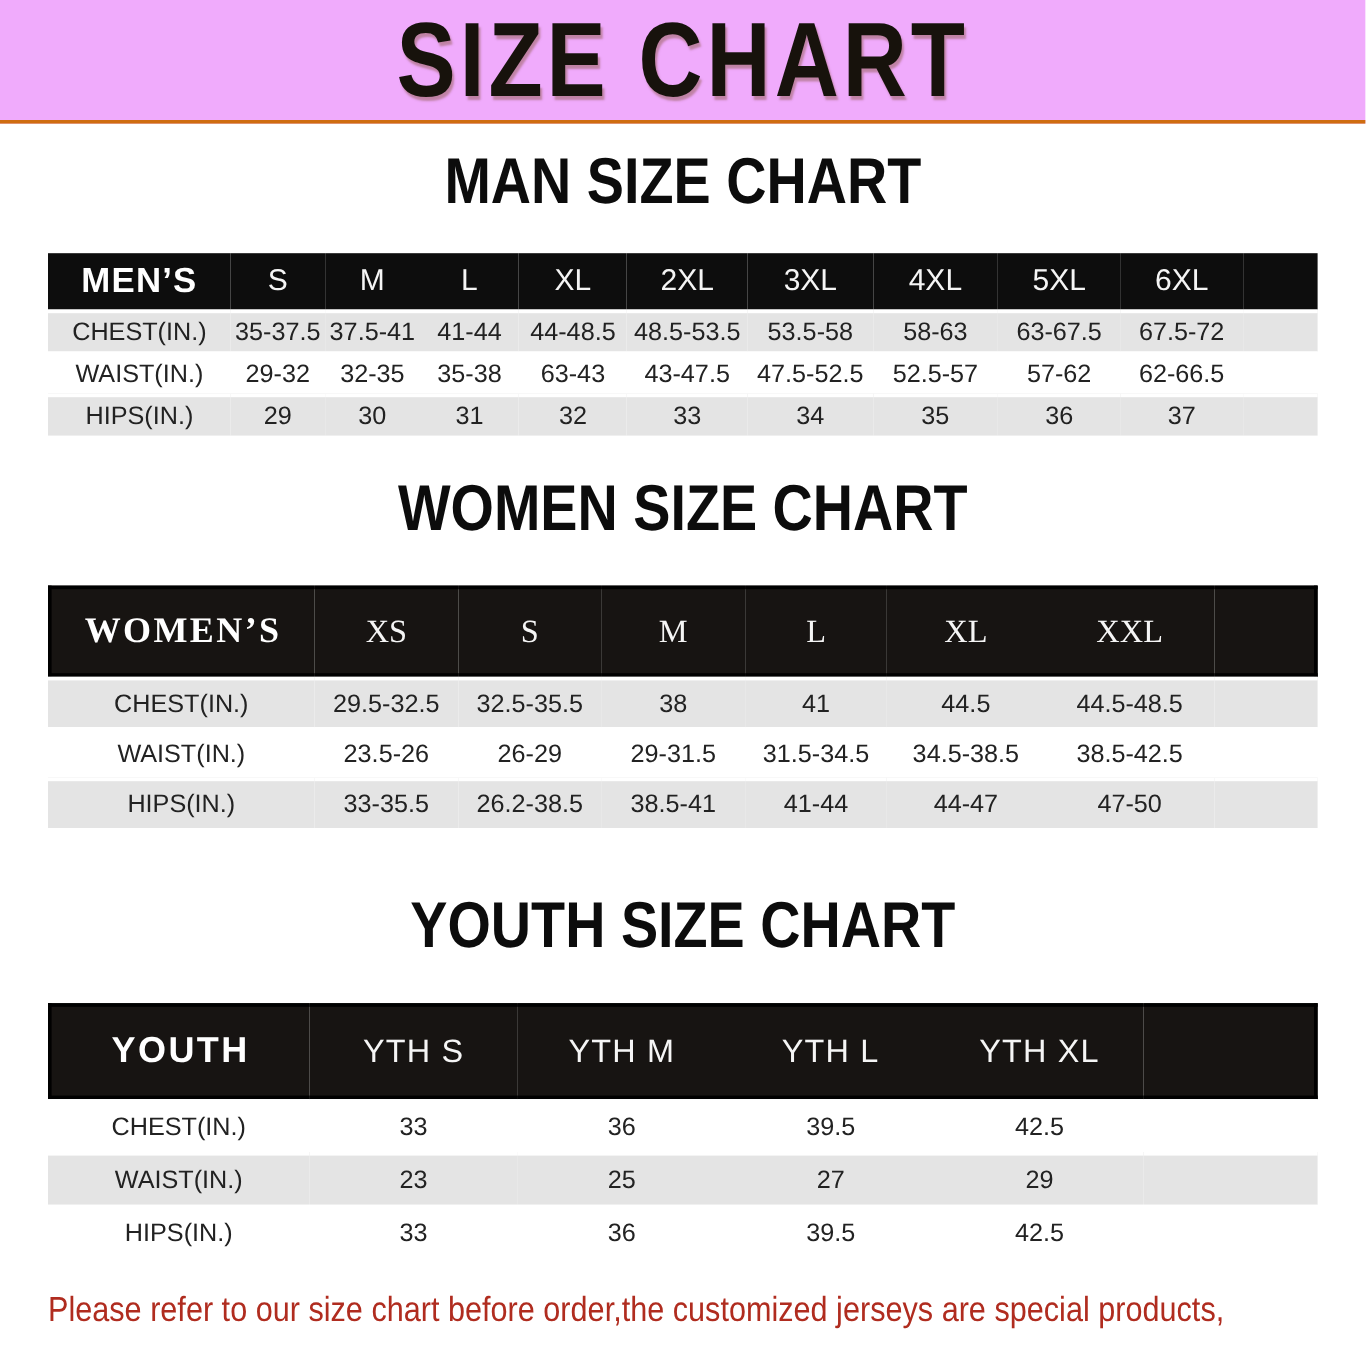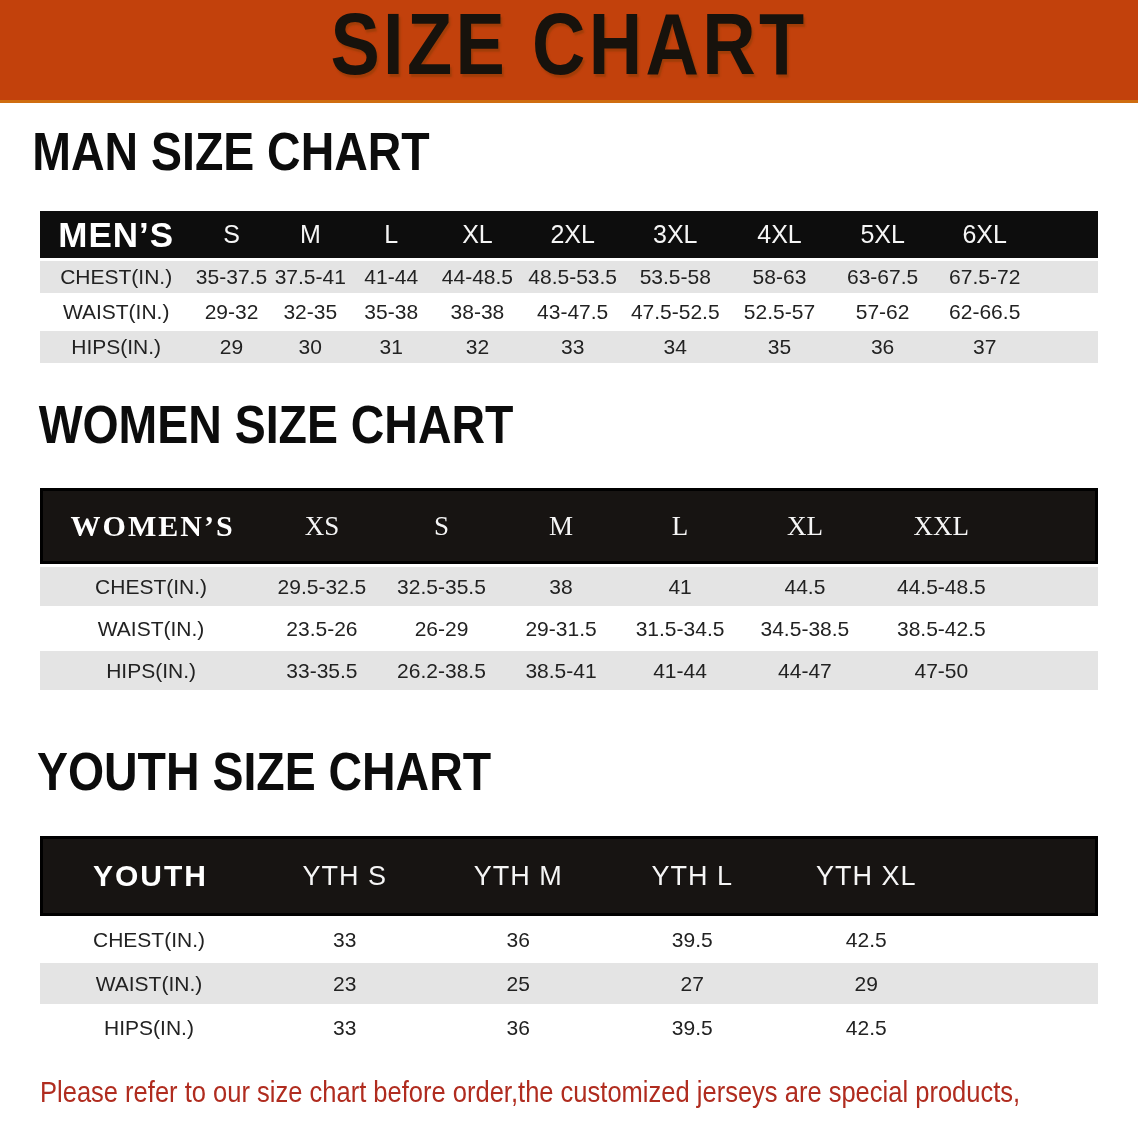--- a/index.html
+++ b/index.html
@@ -5,32 +5,32 @@
   * { box-sizing: border-box; margin: 0; padding: 0; }
   html, body { background: #ffffff; }
   body {
     width: 1138px; height: 1132px; overflow: hidden;
     font-family: "Liberation Sans", sans-serif;
   }
   .cond { display: inline-block; line-height: 1; white-space: nowrap; }
 
   
   .banner {
-    height: 103px; background: #c2410c;
+    height: 103px; background: #f0abfc;
     border-bottom: 3px solid #cf6d10;
-    display: flex; justify-content: center;
+    display: flex; align-items: center; justify-content: center;
   }
   .banner .cond {
     font-size: 88px; font-weight: bold; color: #17120c;
     letter-spacing: 4px; transform: scaleX(0.84);
     text-shadow: 2px 3px 2px rgba(100,55,0,0.35);
   }
 
   
-  .heading { line-height: 44px; color: #0c0c0c; }
+  .heading { text-align: center; line-height: 44px; color: #0c0c0c; }
   .heading .cond { font-size: 54px; font-weight: bold; transform: scaleX(0.86); }
   .h-man   { margin: 21px 0 24px; }
   .h-women { margin: 34px 0 28px; }
   .h-youth { margin: 54px 0 29px; }
 
   
   table.size-table {
     width: 1058px; margin: 0 40px;
     border-collapse: separate; border-spacing: 0; table-layout: fixed;
   }
@@ -44,21 +44,21 @@
   .size-table td {
     text-align: center; vertical-align: middle;
     font-size: 21px; color: #222222;
     border-top: 3px solid #ffffff; overflow: hidden;
   }
   tr.gray td { background: #e4e4e4; }
   tr.white td { background: #ffffff; }
 
   
   .men th { background: #0d0d0d; height: 47px; font-size: 25px; }
-  .men th.corner { font-size: 35px; }
+  .men th.corner { font-size: 29px; }
   .men td { height: 35px; }
 
   
   .women th, .youth th {
     background: #171412;
     border-top: 3px solid #000; border-bottom: 3px solid #000;
     font-size: 27px;
   }
   .women th:first-child, .youth th:first-child { border-left: 3px solid #000; }
   .women th:last-child,  .youth th:last-child  { border-right: 3px solid #000; }
@@ -126,21 +126,21 @@
       <td>58-63</td>
       <td>63-67.5</td>
       <td>67.5-72</td>
       <td></td>
     </tr>
     <tr class="white">
       <td>WAIST(IN.)</td>
       <td>29-32</td>
       <td>32-35</td>
       <td>35-38</td>
-      <td>38-38</td>
+      <td>63-43</td>
       <td>43-47.5</td>
       <td>47.5-52.5</td>
       <td>52.5-57</td>
       <td>57-62</td>
       <td>62-66.5</td>
       <td></td>
     </tr>
     <tr class="gray">
       <td>HIPS(IN.)</td>
       <td>29</td>

